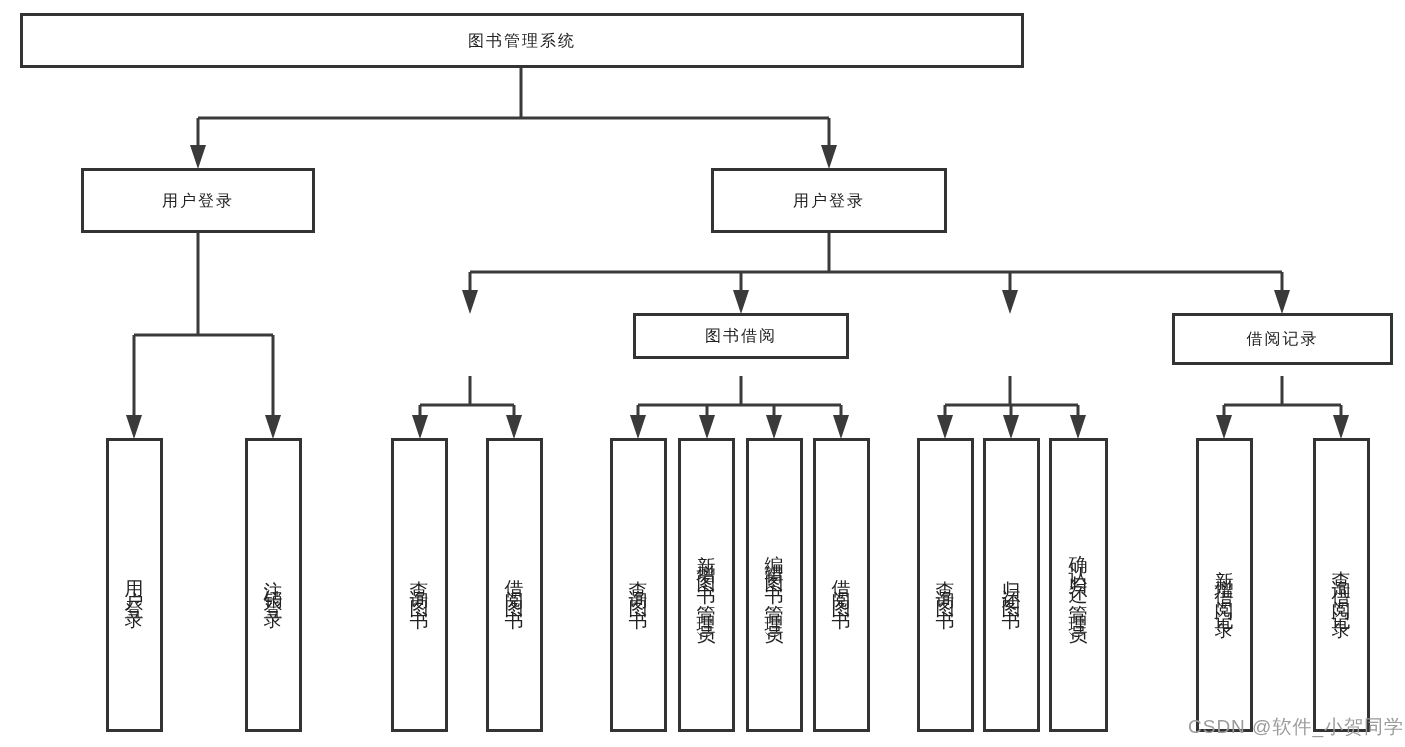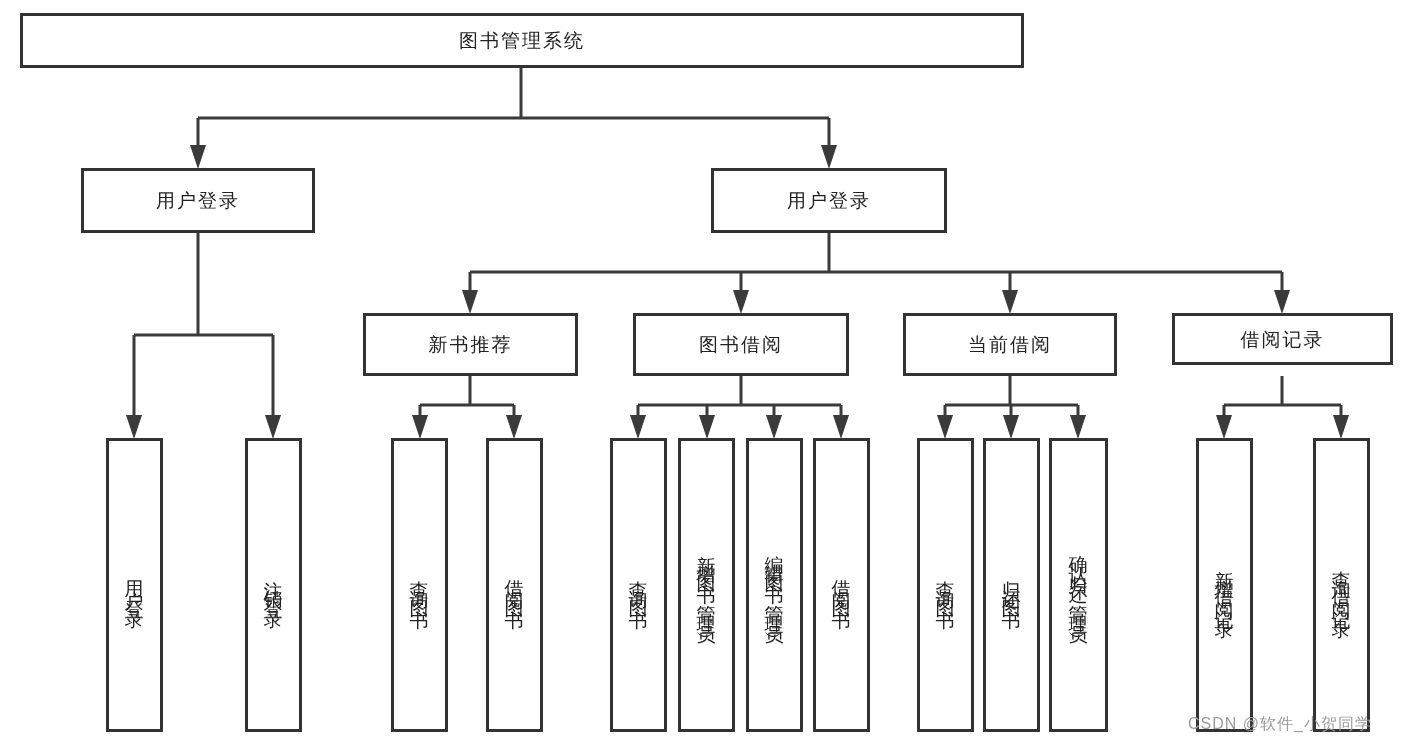--- a/index.html
+++ b/index.html
@@ -15,32 +15,32 @@
   .ahead{fill:var(--line,#3a3a3a);stroke:none;}
   .box{
     position:absolute;
     box-sizing:border-box;
     background:var(--box-fill,#ffffff);
     border:3px solid var(--box-border,#333333);
     display:flex;align-items:center;justify-content:center;
     color:var(--text,#222222);
   }
   .hbox span{
-    font-size:19px;letter-spacing:2px;line-height:1;
+    font-size:16px;letter-spacing:2px;line-height:1;
     white-space:nowrap;
   }
   .vbox span{
     writing-mode:vertical-lr;
     text-orientation:mixed;
     font-size:19px;letter-spacing:10px;line-height:1;
     white-space:nowrap;
   }
   .watermark{
     position:absolute;left:1188px;top:714px;
-    font-size:16px;letter-spacing:1px;
+    font-size:19px;letter-spacing:1px;
     color:var(--watermark,#9b9b9b);
     white-space:nowrap;
   }
 </style>
 </head>
 <body>
 
 <div class="canvas">
 
   <svg class="wires" viewBox="0 0 1405 747">
@@ -97,28 +97,22 @@
     <span>图书管理系统</span>
   </div>
 
   <div class="box hbox" style="left:81px;top:168px;width:234px;height:65px">
     <span>用户登录</span>
   </div>
   <div class="box hbox" style="left:711px;top:168px;width:236px;height:65px">
     <span>用户登录</span>
   </div>
 
-  <div class="box hbox" style="left:363px;top:313px;width:215px;height:63px">
-    <span>新书推荐</span>
-  </div>
-  <div class="box hbox" style="left:633px;top:313px;width:216px;height:63px">
+  <div class="box hbox" style="left:633px;top:313px;width:216px;height:46px">
     <span>图书借阅</span>
-  </div>
-  <div class="box hbox" style="left:903px;top:313px;width:214px;height:63px">
-    <span>当前借阅</span>
   </div>
   <div class="box hbox" style="left:1172px;top:313px;width:221px;height:52px">
     <span>借阅记录</span>
   </div>
 
   <div class="box vbox" style="left:106px;top:438px;width:57px;height:294px">
     <span>用户登录</span>
   </div>
   <div class="box vbox" style="left:245px;top:438px;width:57px;height:294px">
     <span>注销登录</span>

